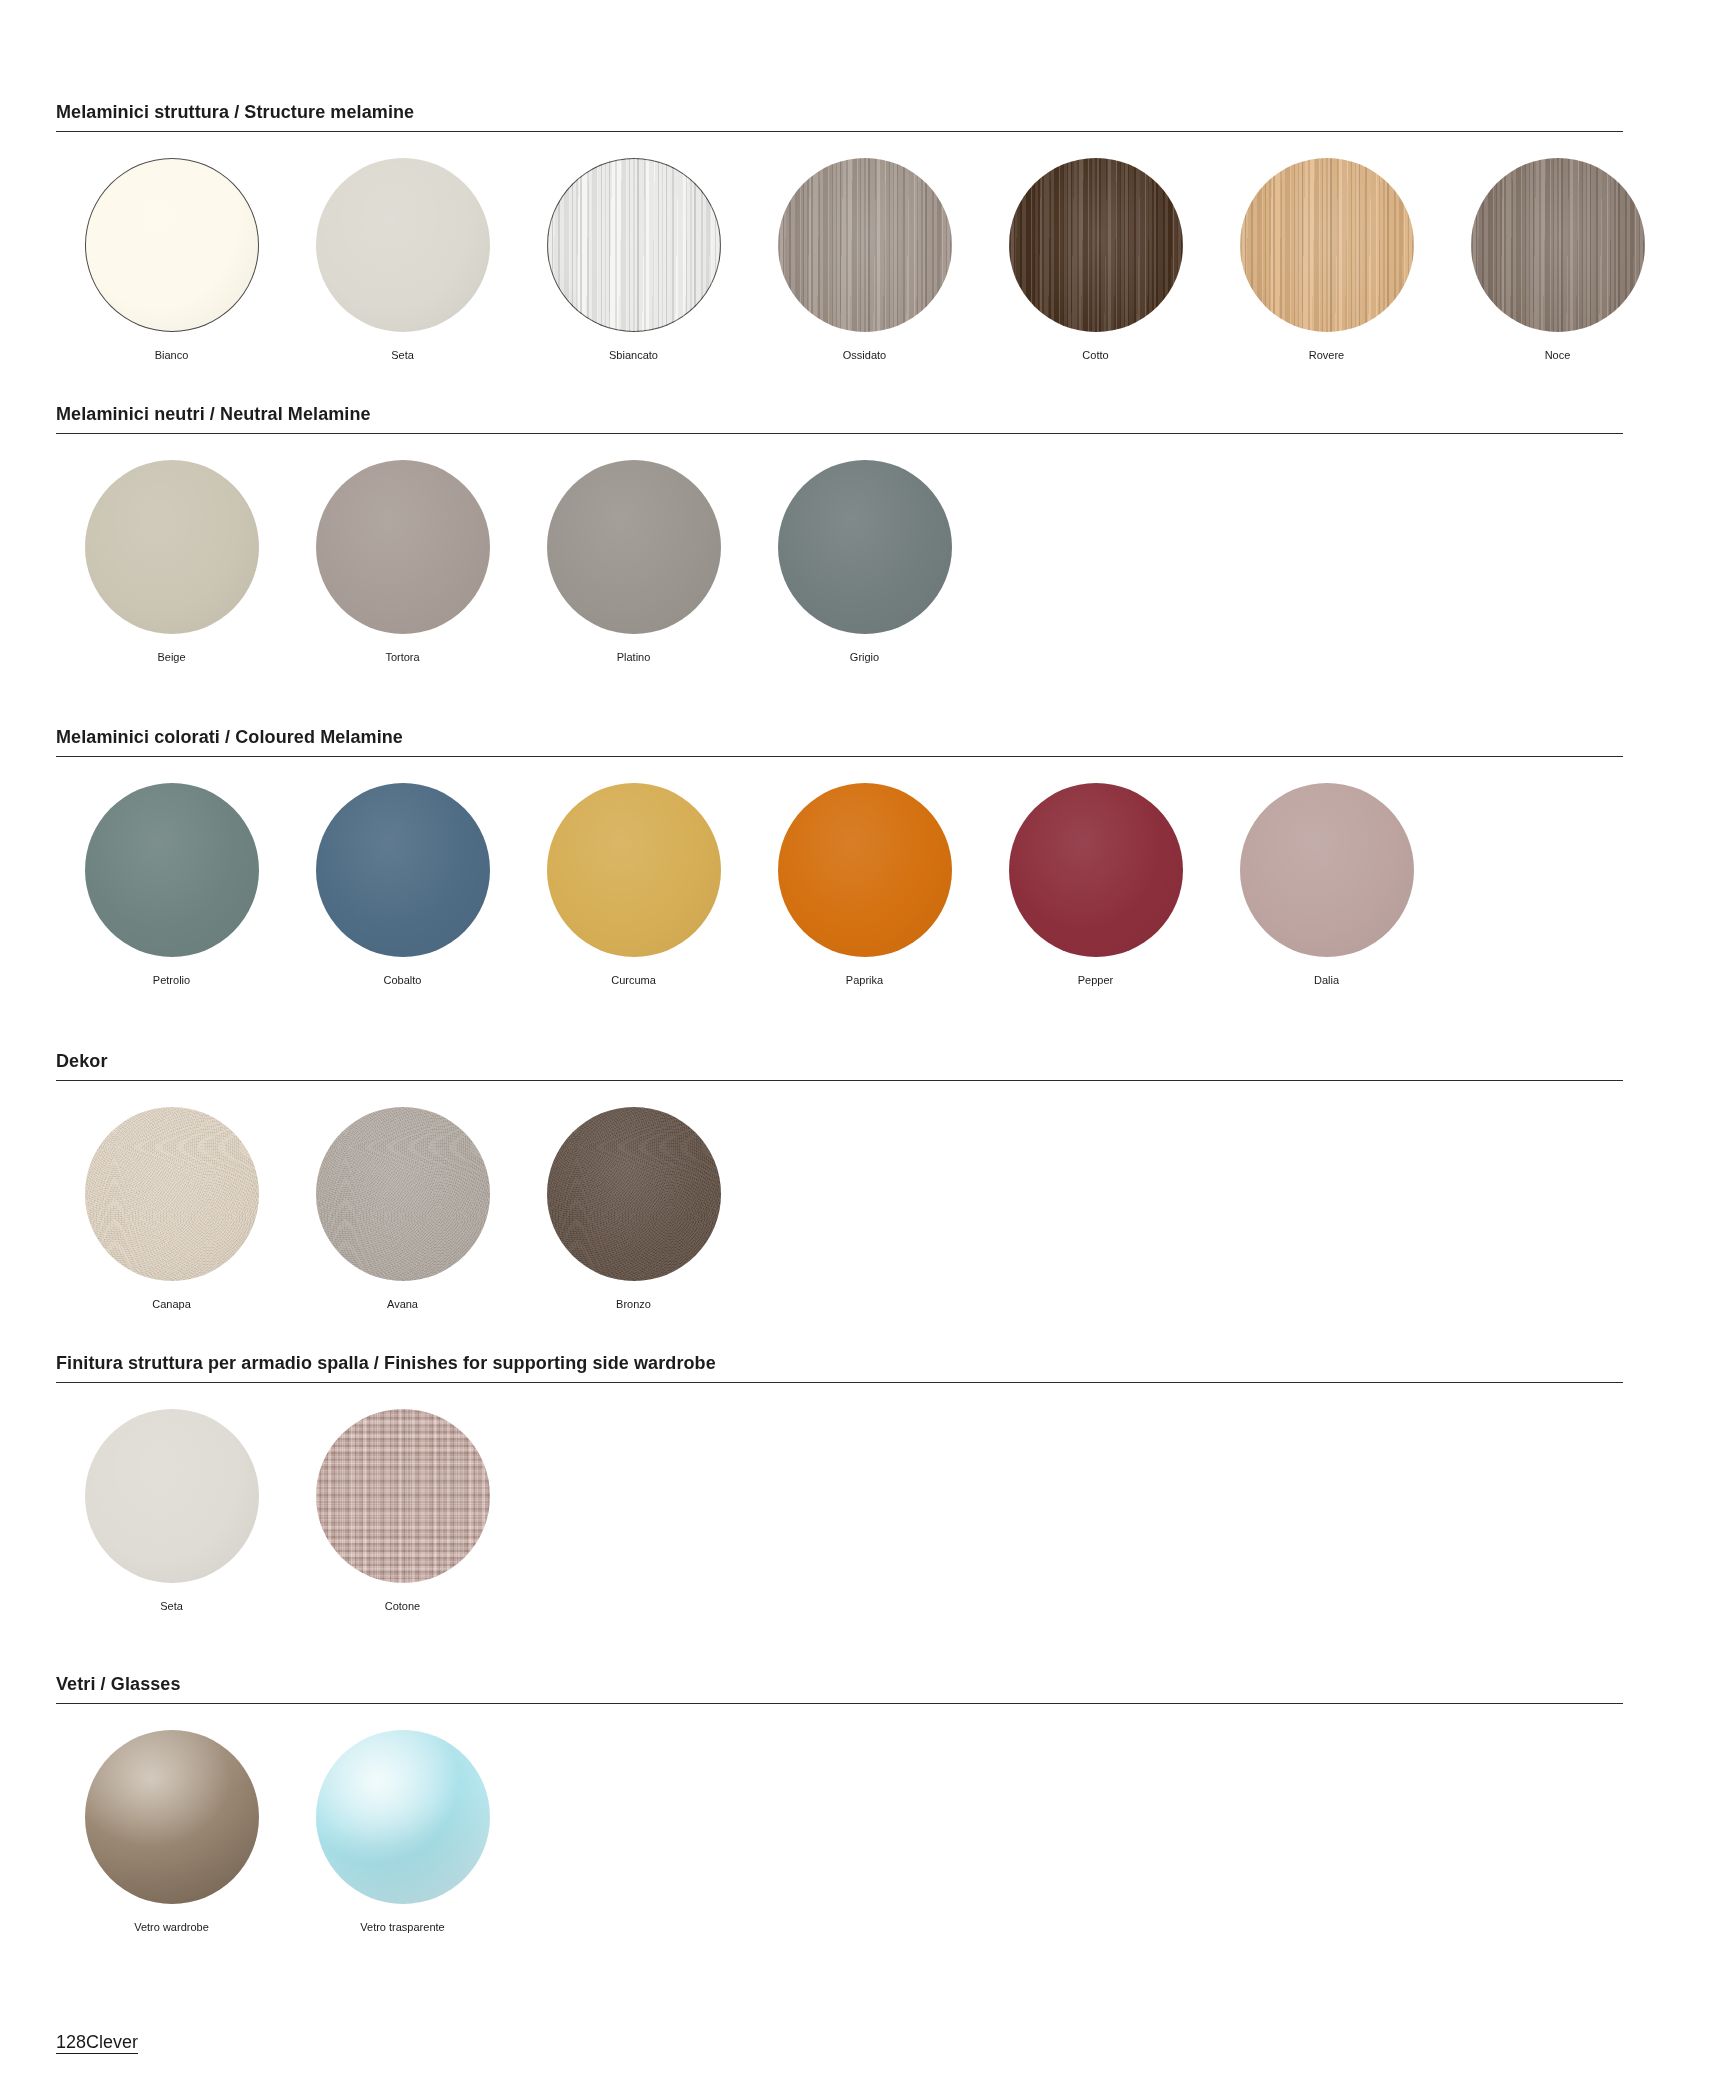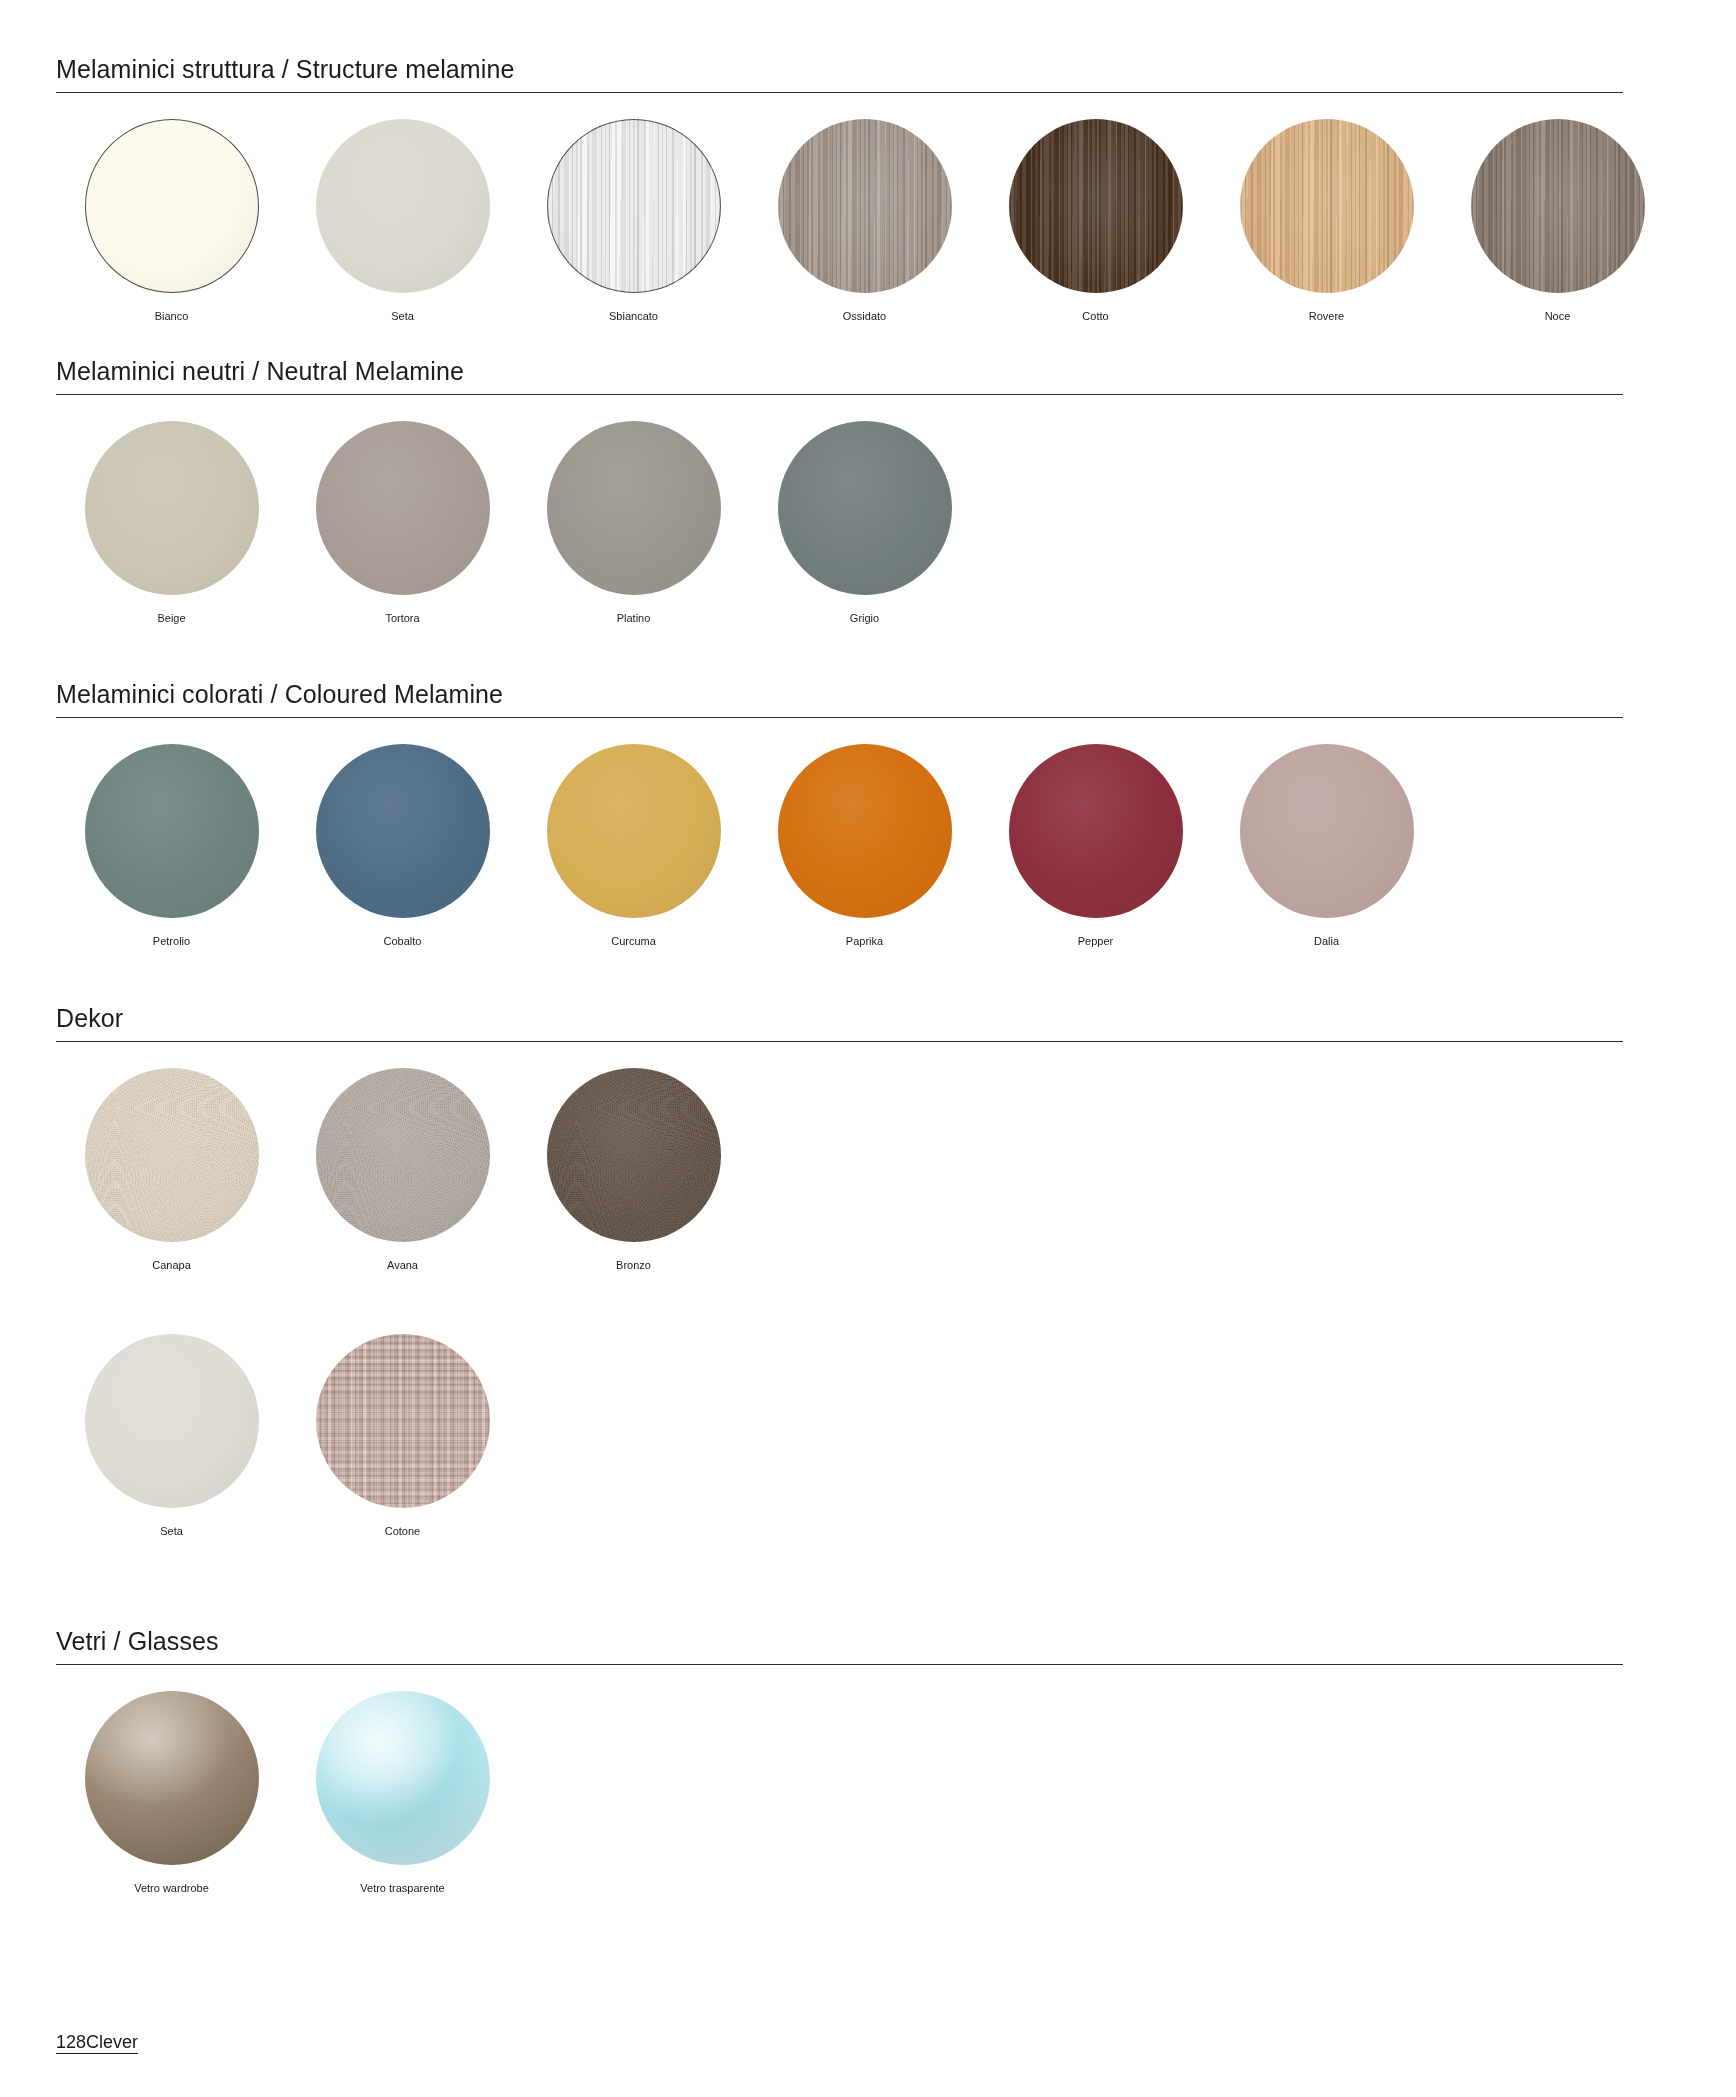--- a/index.html
+++ b/index.html
@@ -27,27 +27,28 @@
 
   
   .section {
     position: relative;
   }
   .section-header {
     position: relative;
     width: 1567px;
   }
   .section-title {
-    font-size: 25px;
-    font-weight: 400;
+    font-size: 18px;
+    font-weight: 700;
     letter-spacing: 0.1px;
     color: #1c1c1c;
     line-height: 1;
     padding-bottom: 9.7px;
     white-space: nowrap;
+    margin-top: 46px;
   }
   .section-rule {
     width: 1567px;
     height: 1.4px;
     background: #2b2b2b;
   }
 
   
   .swatch-row {
     display: flex;
@@ -306,20 +307,24 @@
             <div class="swatch-disc tex-leather" style="background-color: rgb(176, 167, 159);"></div>
             <div class="swatch-label">Avana</div>
           </div>
           <div class="swatch-cell">
             <div class="swatch-disc tex-leather" style="background-color: rgb(91, 74, 62);"></div>
             <div class="swatch-label">Bronzo</div>
           </div>
         </div>
       </div>
       <div class="section" style="position: absolute; left: 56px; top: 1308px;">
+        <div class="section-header">
+          <div class="section-title">Finitura struttura per armadio spalla / Finishes for supporting side wardrobe</div>
+          <div class="section-rule"></div>
+        </div>
         <div class="swatch-row">
           <div class="swatch-cell">
             <div class="swatch-disc tex-flat" style="background-color: rgb(222, 220, 212);"></div>
             <div class="swatch-label">Seta</div>
           </div>
           <div class="swatch-cell">
             <div class="swatch-disc tex-fabric" style="background-color: rgb(203, 172, 163);"></div>
             <div class="swatch-label">Cotone</div>
           </div>
         </div>

